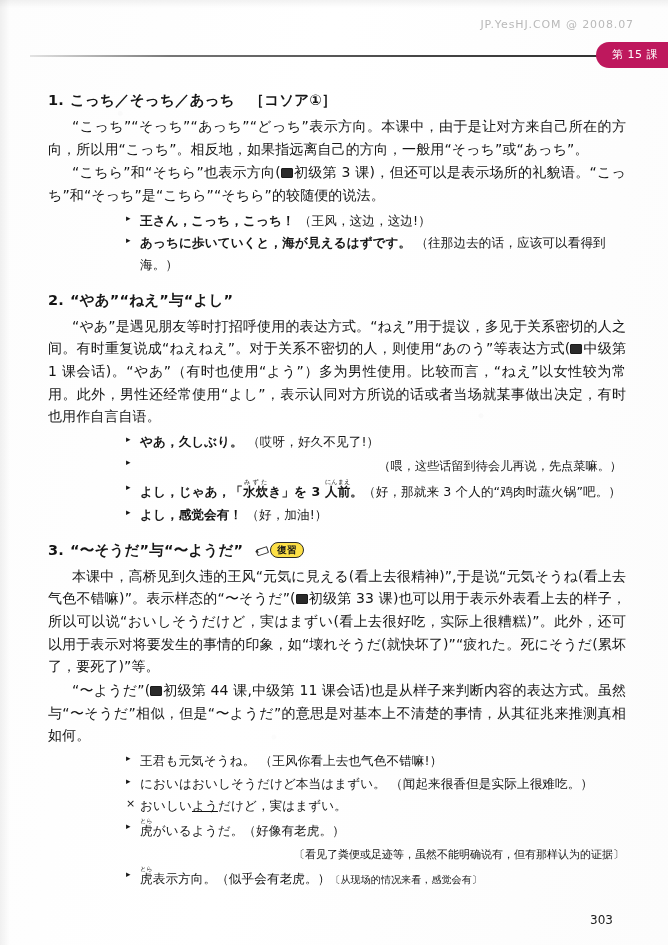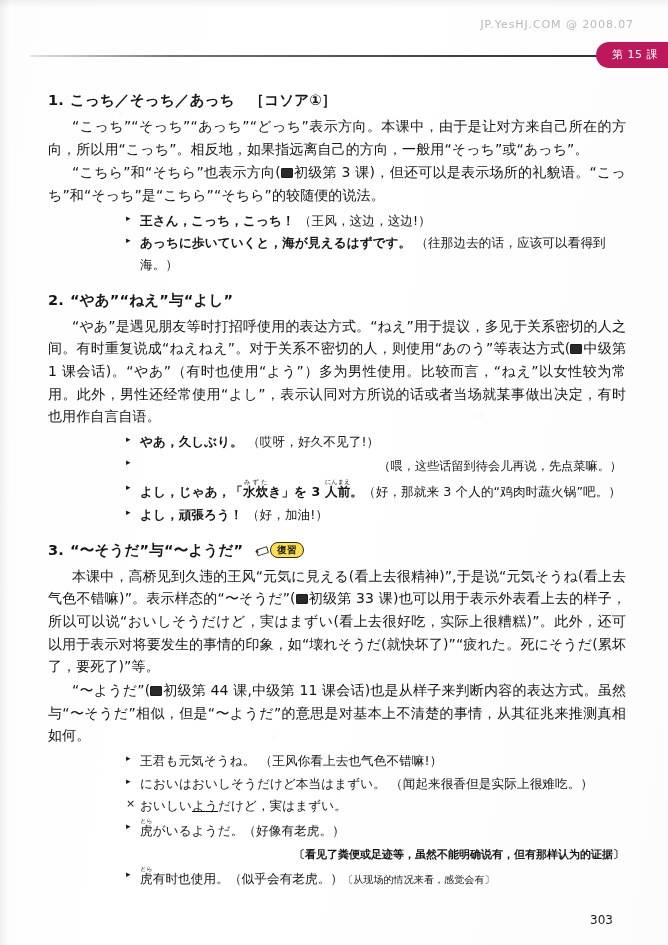--- a/index.html
+++ b/index.html
@@ -138,21 +138,20 @@
     line-height: 1.6;
     margin: 0 0 2px 0;
     padding-right: 4px;
   }
   .note-right {
     text-align: right;
     font-size: 11px;
     line-height: 1.6;
     margin: 1px 0 2px 0;
     padding-right: 2px;
-    font-weight: bold;
   }
 
   
   ruby { ruby-position: over; }
   rt {
     font-size: 6.2px;
     line-height: 1;
     letter-spacing: 0;
     font-weight: normal;
   }
@@ -283,21 +282,21 @@
       </li>
     </ul>
     <p class="trans-right">（喂，这些话留到待会儿再说，先点菜嘛。）</p>
     <ul class="examples">
       <li>
         <span class="bullet-mark">▸</span>
         <span class="jp"><span>よし，じゃあ，「</span><ruby><span>水炊</span><rt>みずた</rt></ruby><span>き」を 3 </span><ruby><span>人前</span><rt>にんまえ</rt></ruby><span>。</span></span><span class="cn">（好，那就来 3 个人的“鸡肉时蔬火锅”吧。）</span>
       </li>
       <li>
         <span class="bullet-mark">▸</span>
-        <span class="jp">よし，頑張ろう！</span>
+        <span class="jp">よし，感觉会有！</span>
         <span class="cn">（好，加油!）</span>
       </li>
     </ul>
   </div>
 
   <div class="section">
     <h2 class="sec-title">
       <span class="sec-num">3.</span>
       <span>“〜そうだ”与“〜ようだ”</span>
       <span class="review-badge">
@@ -324,20 +323,20 @@
       </li>
       <li>
         <span class="bullet-mark">▸</span>
         <span class="jp-plain"><ruby><span>虎</span><rt>とら</rt></ruby><span>がいるようだ。</span></span><span class="cn">（好像有老虎。）</span>
       </li>
     </ul>
     <p class="note-right">〔看见了粪便或足迹等，虽然不能明确说有，但有那样认为的证据〕</p>
     <ul class="examples">
       <li>
         <span class="bullet-mark">▸</span>
-        <span class="jp-plain"><ruby><span>虎</span><rt>とら</rt></ruby><span>有时也使用。</span></span><span class="cn">（似乎会有老虎。）</span><span class="cn" style="font-size:10px;">〔从现场的情况来看，感觉会有〕</span>
+        <span class="jp-plain"><ruby><span>虎</span><rt>とら</rt></ruby><span>表示方向。</span></span><span class="cn">（似乎会有老虎。）</span><span class="cn" style="font-size:10px;">〔从现场的情况来看，感觉会有〕</span>
       </li>
     </ul>
   </div>
 
 </div>
 
 <div class="page-number">303</div>
 
 </body></html>

